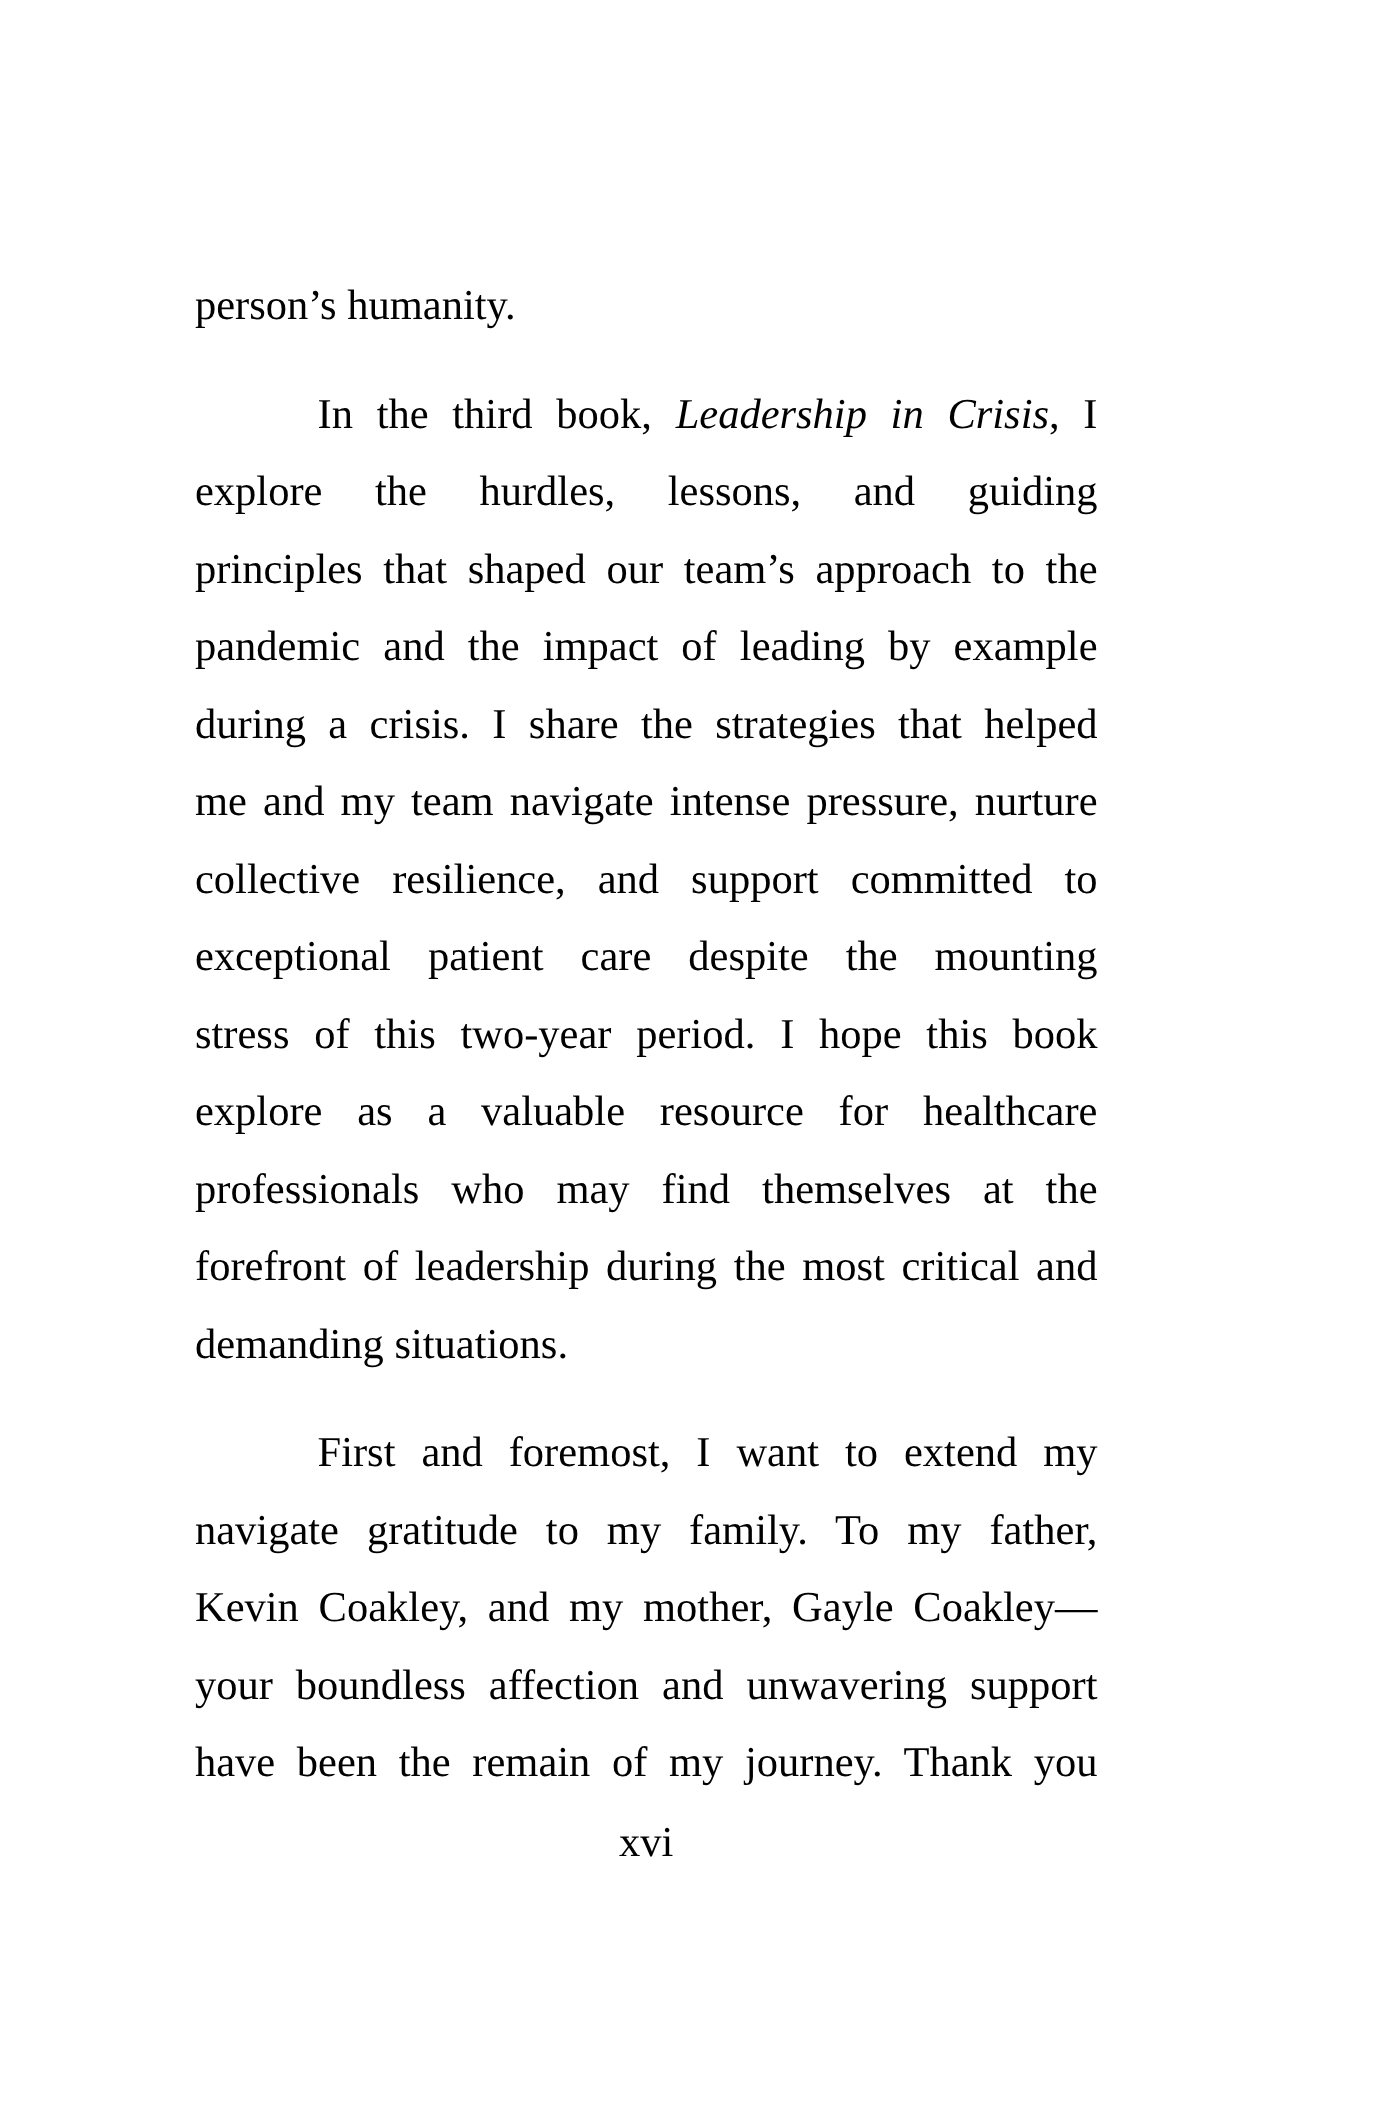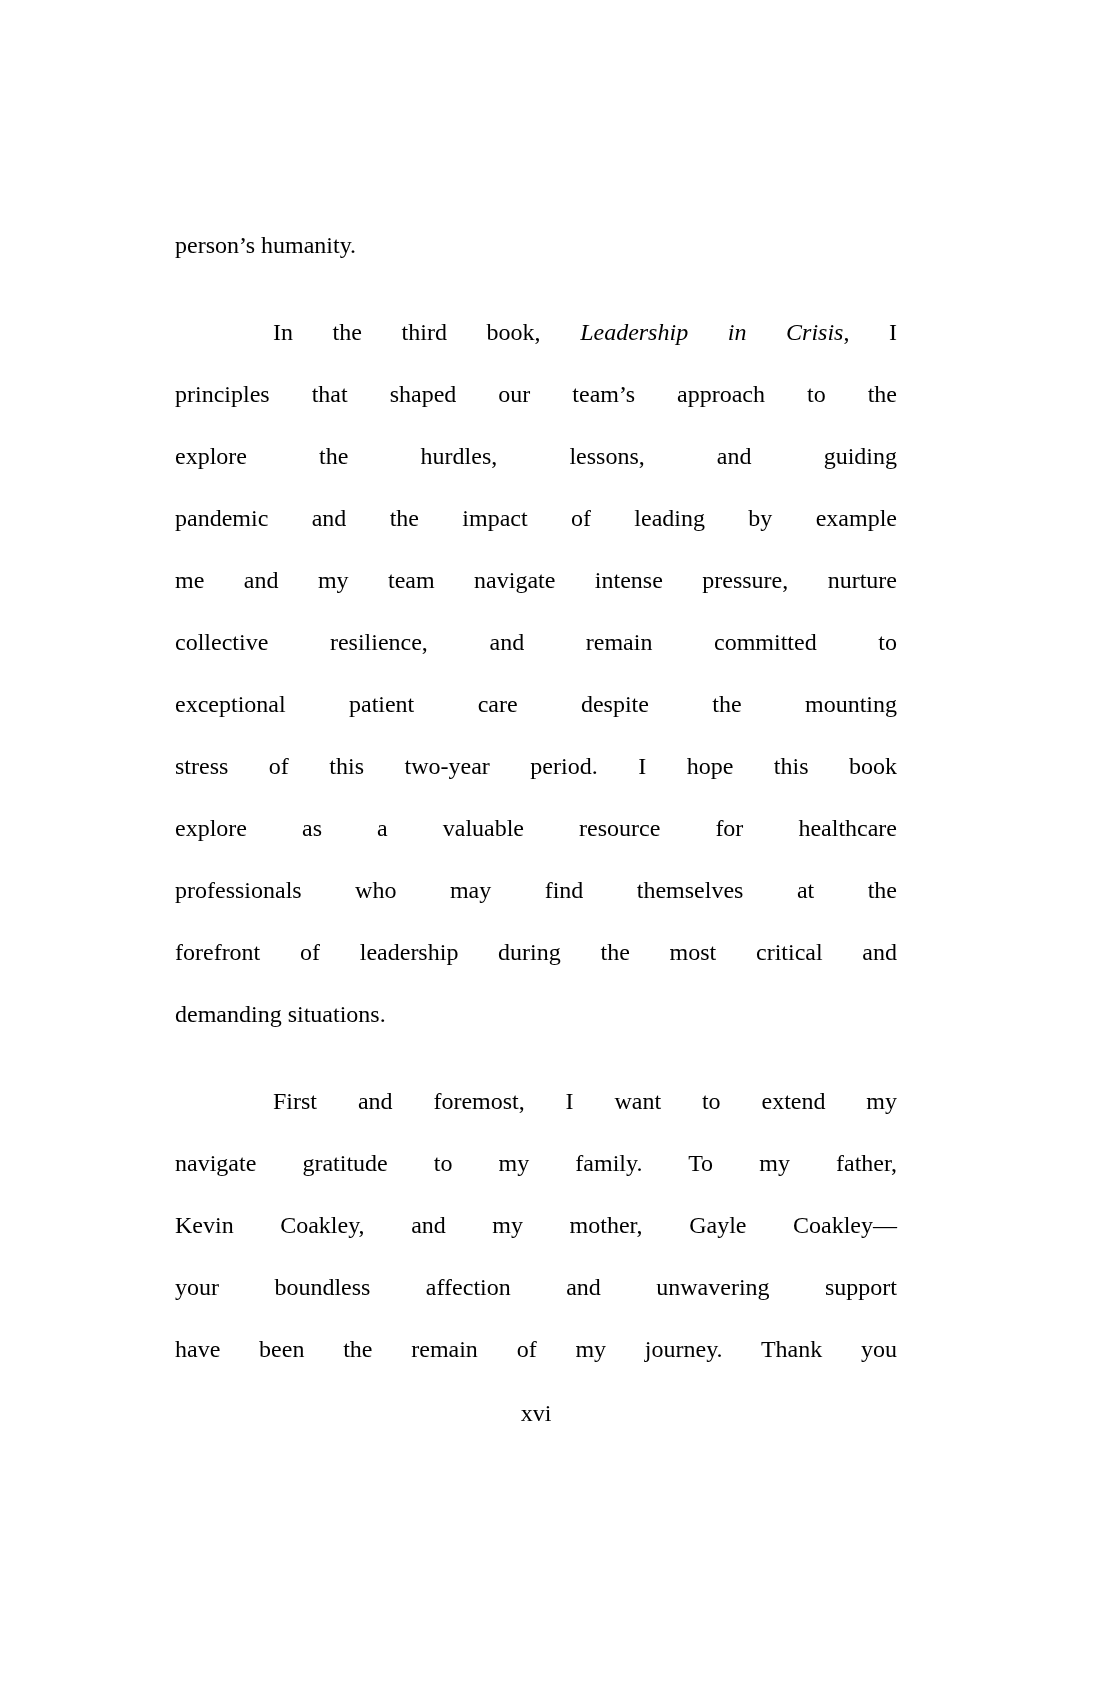--- a/index.html
+++ b/index.html
@@ -15,24 +15,24 @@
     position: relative;
     overflow: hidden;
   }
   .page {
     position: absolute;
     inset: 0;
     background: #ffffff;
   }
   .text-block {
     position: absolute;
-    left: 175px;
+    left: 156px;
     top: 214px;
     width: 722px;
-    font-size: 24px;
+    font-size: 34px;
     line-height: 62px;
   }
   .paragraph { margin: 0; }
   .paragraph + .paragraph { margin-top: 25px; }
   .line {
     text-align: left;
     white-space: normal;
   }
   .line.just {
     text-align: justify;
@@ -52,25 +52,26 @@
 <body>
 
 <div class="page">
   <div class="text-block">
     <div id="paragraphs">
         <div class="paragraph">
           <div class="line"><span>person’s humanity.</span></div>
         </div>
         <div class="paragraph">
           <div class="line just indent"><span>In the third book, </span><i>Leadership in Crisis</i><span>, I</span></div>
+          <div class="line just"><span>explore the hurdles, lessons, and guiding</span></div>
           <div class="line just"><span>principles that shaped our team’s approach to the</span></div>
-          <div class="line just"><span>explore the hurdles, lessons, and guiding</span></div>
           <div class="line just"><span>pandemic and the impact of leading by example</span></div>
+          <div class="line just"><span>during a crisis. I share the strategies that helped</span></div>
           <div class="line just"><span>me and my team navigate intense pressure, nurture</span></div>
-          <div class="line just"><span>collective resilience, and remain committed to</span></div>
+          <div class="line just"><span>collective resilience, and support committed to</span></div>
           <div class="line just"><span>exceptional patient care despite the mounting</span></div>
           <div class="line just"><span>stress of this two-year period. I hope this book</span></div>
           <div class="line just"><span>explore as a valuable resource for healthcare</span></div>
           <div class="line just"><span>professionals who may find themselves at the</span></div>
           <div class="line just"><span>forefront of leadership during the most critical and</span></div>
           <div class="line"><span>demanding situations.</span></div>
         </div>
         <div class="paragraph">
           <div class="line just indent"><span>First and foremost, I want to extend my</span></div>
           <div class="line just"><span>navigate gratitude to my family. To my father,</span></div>

